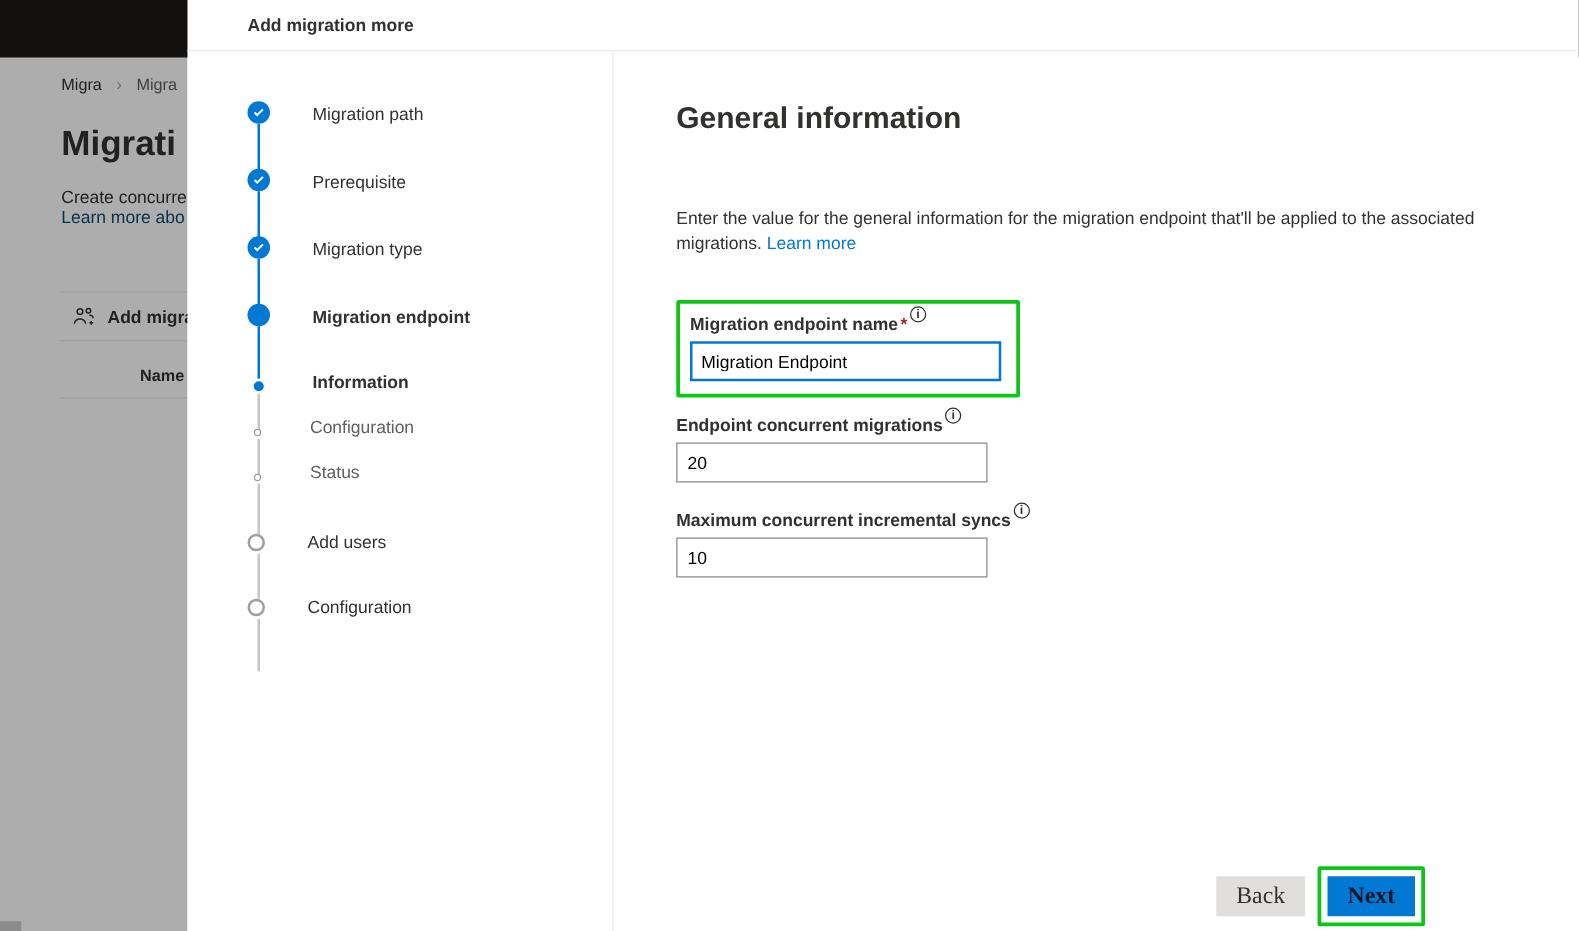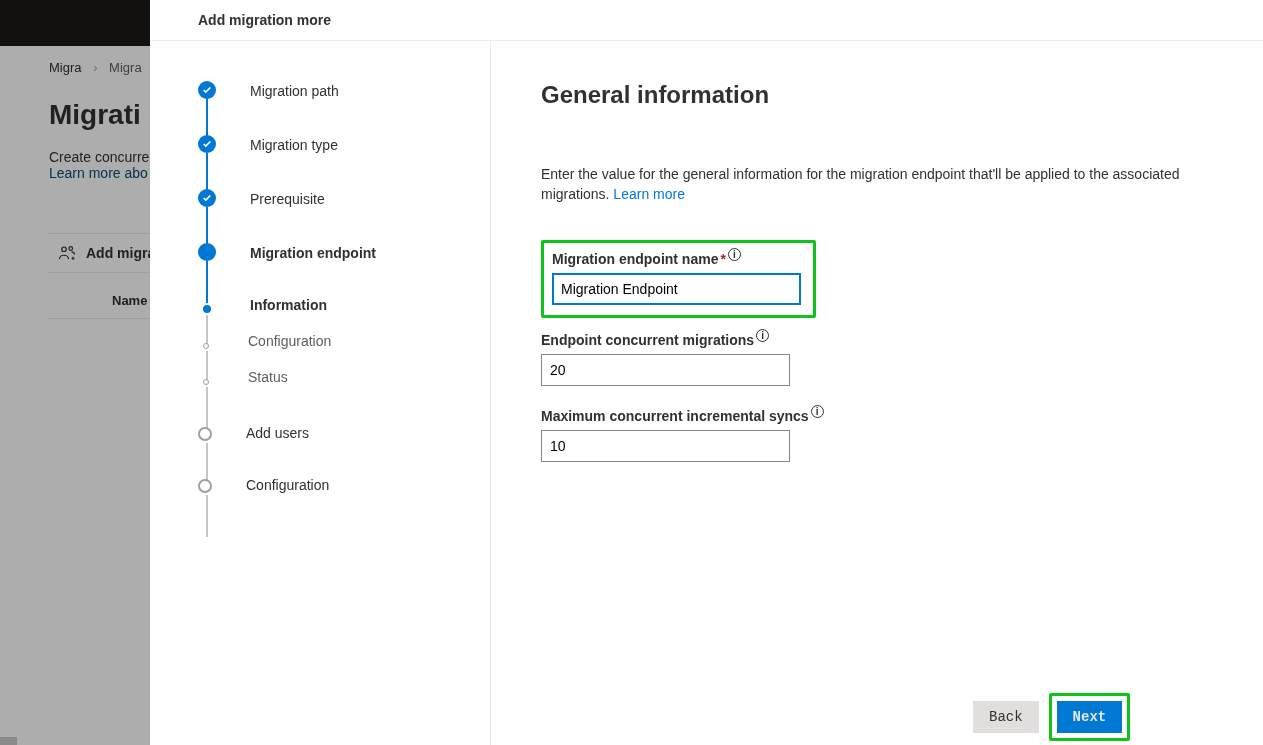--- a/index.html
+++ b/index.html
@@ -180,21 +180,21 @@
     }
     .content .desc a { color: #0078d4; text-decoration: none; }
 
     .field {
       margin-bottom: 22px;
     }
     .field-label {
       font-size: 14px;
       font-weight: 600;
       display: inline-flex;
-      align-items: flex-end;
+      align-items: flex-start;
       margin-bottom: 6px;
     }
     .field-label .req { color: #a4262c; margin-left: 2px; }
     .field-label .info {
       width: 13px; height: 13px;
       border: 1px solid #323130;
       border-radius: 50%;
       display: inline-flex;
       align-items: center;
       justify-content: center;
@@ -235,31 +235,31 @@
       justify-content: flex-start;
       padding: 0 0 4px 482px;
       gap: 10px;
       align-items: center;
     }
     .btn {
       min-width: 60px;
       height: 32px;
       padding: 0 16px;
       border: none;
-      font-size: 14px;
-      font-family: Liberation Mono, monospace;
+      font-size: 19px;
+      font-family: Liberation Serif, serif;
       cursor: pointer;
     }
     .btn.secondary {
       background: #e1dfdd;
       color: #323130;
     }
     .btn.primary {
       background: #0078d4;
-      color: #e5e5e5;
+      color: #0f172a;
       font-weight: 600;
     }
 
     .bottom-scroll {
       position: absolute;
       left: 0;
       bottom: 0;
       width: 150px;
       height: 8px;
       z-index: 3;
@@ -315,30 +315,30 @@
           </div>
         <span class="label">Migration path</span>
         <div class="line" style="height:42px"></div>
       </div>
       <div class="step">
         <div class="dot done">
             <svg viewBox="0 0 12 12">
               <path d="M2 6l2.5 2.5L10 3" stroke="#fff" stroke-width="2" fill="none"></path>
             </svg>
           </div>
-        <span class="label">Migration type</span>
+        <span class="label">Prerequisite</span>
         <div class="line" style="height:42px"></div>
       </div>
       <div class="step">
         <div class="dot done">
             <svg viewBox="0 0 12 12">
               <path d="M2 6l2.5 2.5L10 3" stroke="#fff" stroke-width="2" fill="none"></path>
             </svg>
           </div>
-        <span class="label">Prerequisite</span>
+        <span class="label">Migration type</span>
         <div class="line" style="height:42px"></div>
       </div>
       <div class="step active">
         <div class="dot current"></div>
         <span class="label">Migration endpoint</span>
         <div class="line" style="height:42px"></div>
       </div>
       <div class="step sub active">
         <div class="dot small-current"></div>
         <span class="label">Information</span>

